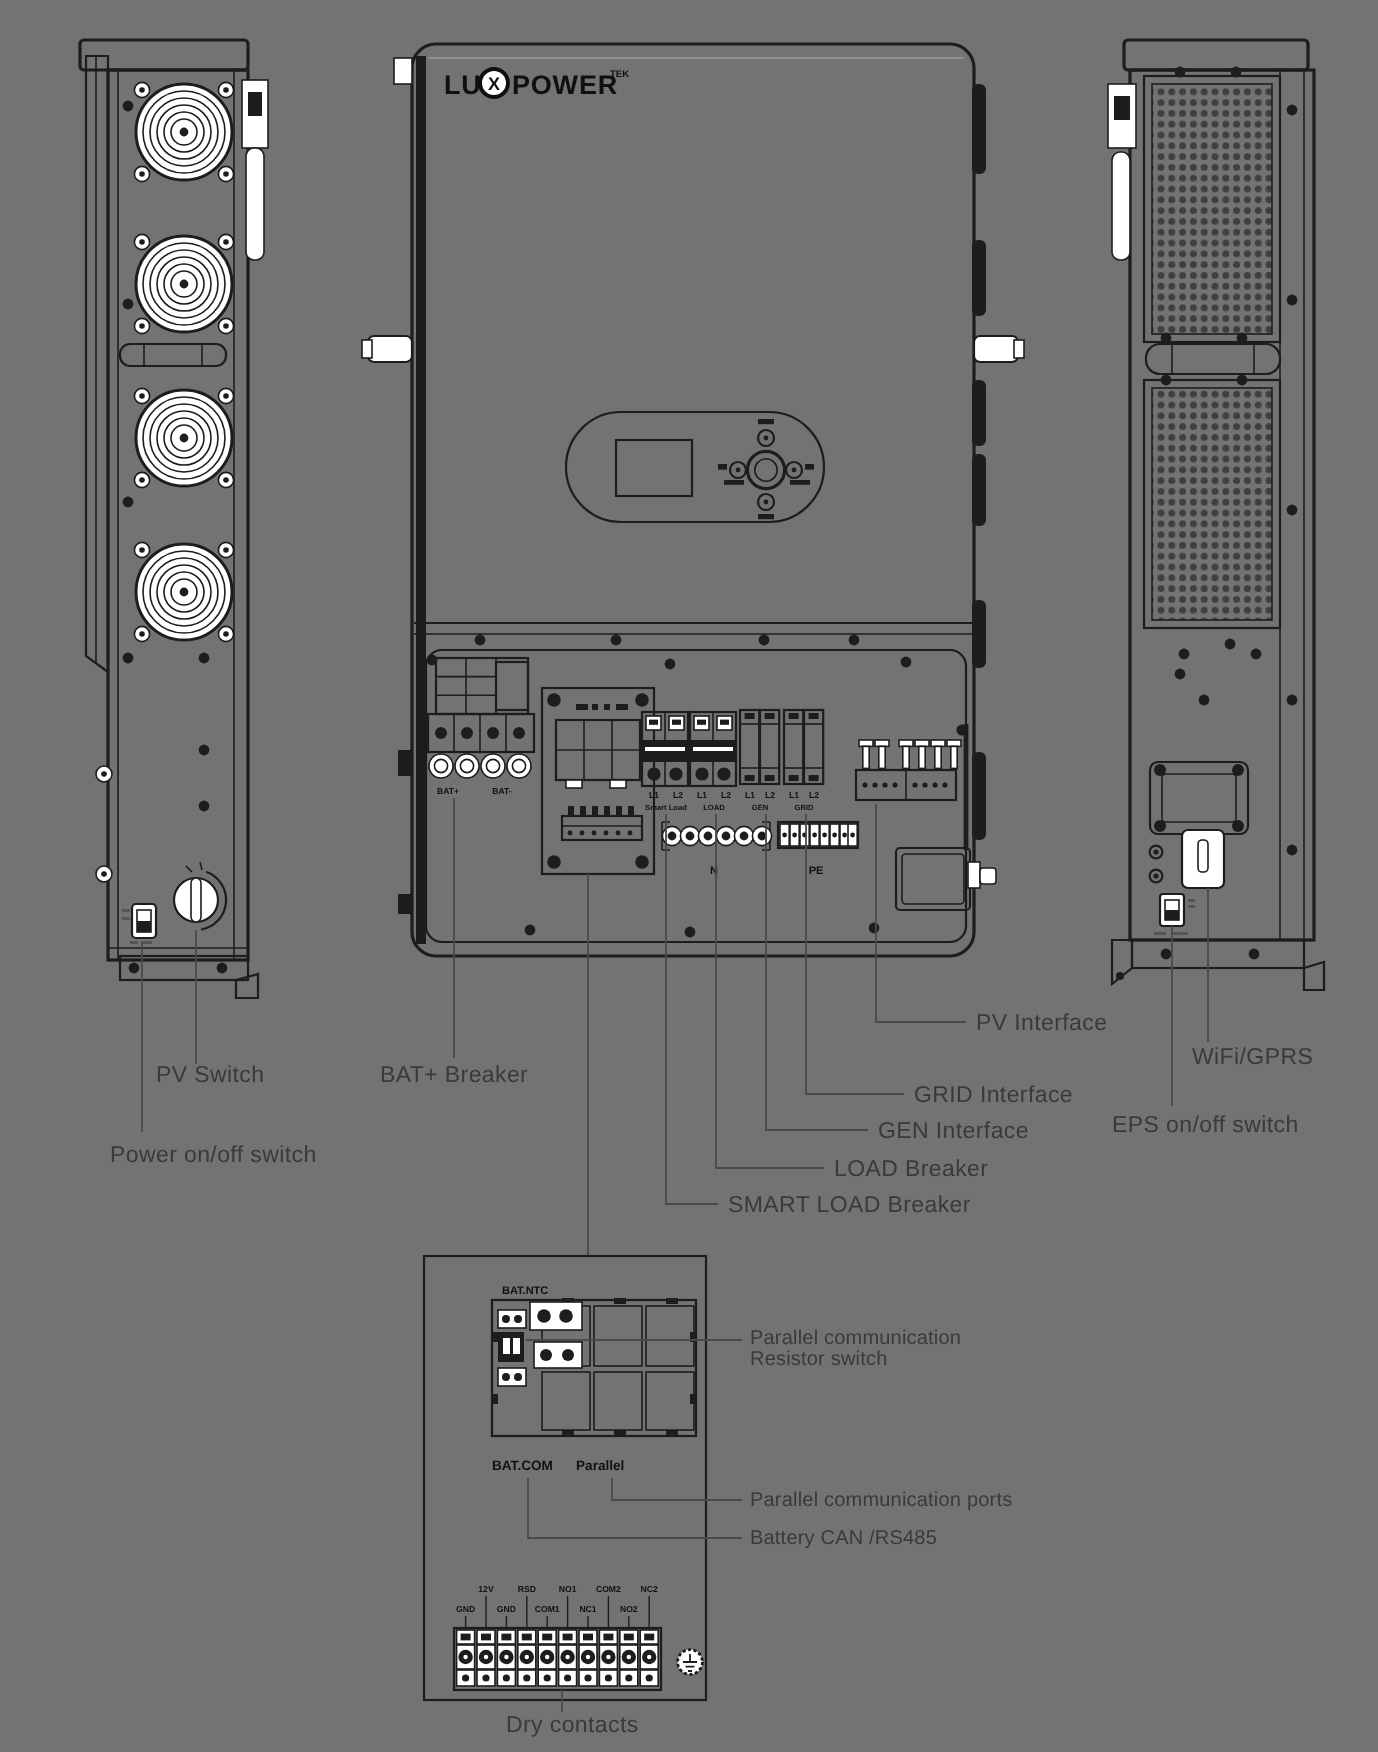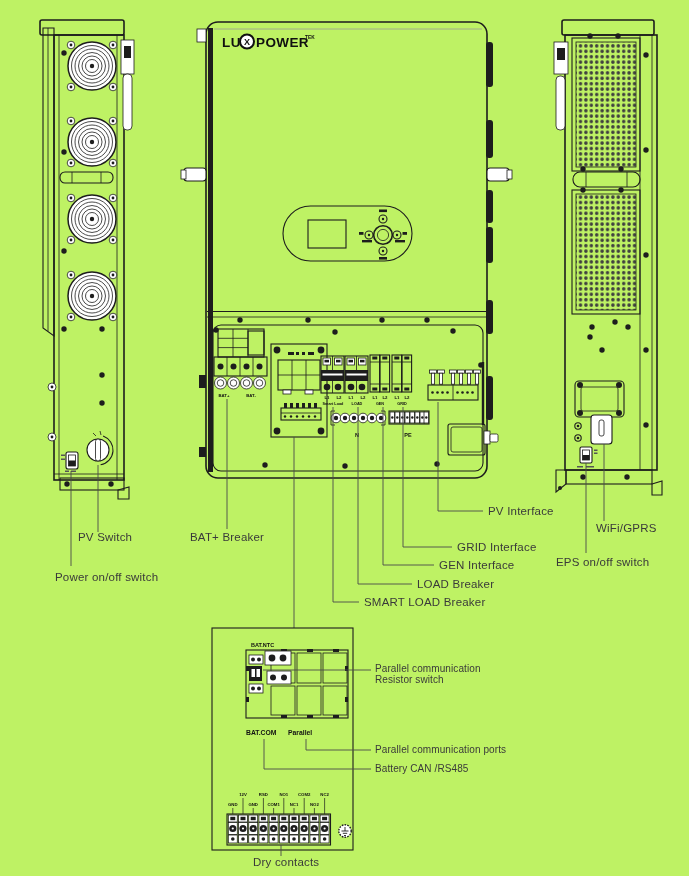--- a/index.html
+++ b/index.html
@@ -1,16 +1,16 @@
 <!DOCTYPE html>
 <html><head>
 <meta charset="utf-8">
 <style>
   html,body{margin:0;padding:0;background:#fff;}
-  #stage{position:relative;width:689px;height:876px;background:#bef264;overflow:hidden;}
+  #stage{position:relative;width:689px;height:876px;background:#737373;overflow:hidden;}
   svg{position:absolute;left:0;top:0;}
   text{font-family:"Liberation Sans",sans-serif;}
   .s16{stroke:#1d1d1d;stroke-width:1.6;fill:none;}
   .s11{stroke:#1d1d1d;stroke-width:1.1;fill:none;}
   .s08{stroke:#1d1d1d;stroke-width:0.8;fill:none;}
   .sw{stroke:#1d1d1d;stroke-width:1.1;fill:#fff;}
   .sw8{stroke:#1d1d1d;stroke-width:0.8;fill:#fff;}
   .fk{fill:#1d1d1d;stroke:none;}
   .gy{fill:#555;stroke:none;}
   .ld{stroke:#4a4a4a;stroke-width:0.9;fill:none;}

